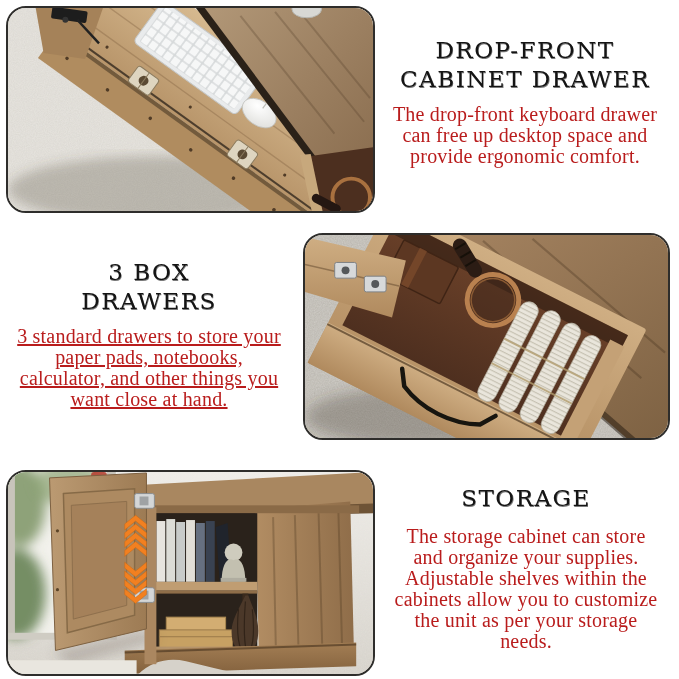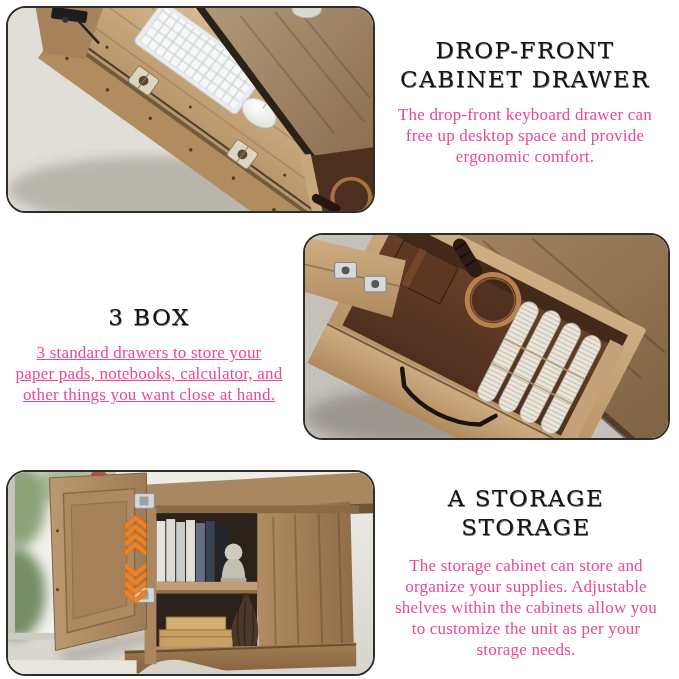--- a/index.html
+++ b/index.html
@@ -6,27 +6,27 @@
   .canvas{position:relative;width:679px;height:679px;background:#ffffff;overflow:hidden;
           font-family:"Liberation Serif",serif;}
   figure.photo{position:absolute;margin:0;border:2px solid #2e2d2b;border-radius:20px;
                overflow:hidden;box-sizing:border-box;background:#cfccc5;}
   figure.photo svg{position:absolute;left:0;top:0;width:100%;height:100%;display:block;}
   #photo1{left:6px;top:6px;width:369px;height:207px;}
   #photo2{left:303px;top:233px;width:367px;height:207px;}
   #photo3{left:6px;top:470px;width:369px;height:206px;}
   section.feature{position:absolute;text-align:center;}
   #feat1{left:375px;top:36px;width:300px;}
-  #feat2{left:6px;top:258px;width:286px;margin-top:45px;}
+  #feat2{left:6px;top:258px;width:286px;}
   #feat3{left:377px;top:484px;width:298px;}
   .feature h2{margin:0;font-family:"DejaVu Serif",serif;font-weight:400;font-size:23px;
               line-height:29px;letter-spacing:1.5px;color:#141414;
               text-shadow:0.6px 0.6px 0 #7a7a7a;}
   .feature h2 .hl{display:block;}
-  .feature p{margin:10px auto 0;font-size:17px;line-height:21px;color:#ec4899;
+  .feature p{margin:10px auto 0;font-size:20px;line-height:21px;color:#b91c1c;
              letter-spacing:0.2px;}
   #feat1 p{max-width:272px;}
   #feat2 p{max-width:268px;text-decoration:underline;}
   #feat3 p{max-width:266px;margin-top:13px;}
 </style>
 </head>
 <body>
 
 <div class="canvas">
 
@@ -211,20 +211,21 @@
           <rect x="60" y="42" width="22" height="16" rx="2" fill="#d7d9da" stroke="#7e8184" stroke-width="1"></rect>
           <circle cx="71" cy="50" r="4" fill="#55585a"></circle>
         </g>
       </g>
     </svg>
   </figure>
 
   <section class="feature" id="feat2">
     <h2>
       <span class="hl">3 BOX</span>
+      <span class="hl">DRAWERS</span>
     </h2>
     <p>3 standard drawers to store your paper pads, notebooks, calculator, and other things you want close at hand.</p>
   </section>
 
   <figure class="photo" id="photo3">
     <svg viewBox="0 0 369 206" preserveAspectRatio="none">
       <defs>
         <linearGradient id="s3floor" x1="0" y1="0" x2="0" y2="1">
           <stop offset="0" stop-color="#eeece8"></stop>
             <stop offset="1" stop-color="#d0ccc4"></stop>
@@ -343,19 +344,18 @@
         <path d="M118,110 L129,119 L140,110 L140,116 L129,125 L118,116 Z"></path>
         <path d="M118,119 L129,128 L140,119 L140,125 L129,134 L118,125 Z"></path>
       </g>
 
       <rect x="0" y="192" width="130" height="14" fill="#e9e6df"></rect>
     </svg>
   </figure>
 
   <section class="feature" id="feat3">
     <h2>
-      <span class="hl">A STORAGE</span>
       <span class="hl">STORAGE</span>
     </h2>
     <p>The storage cabinet can store and organize your supplies. Adjustable shelves within the cabinets allow you to customize the unit as per your storage needs.</p>
   </section>
 
 </div>
 
 </body></html>

